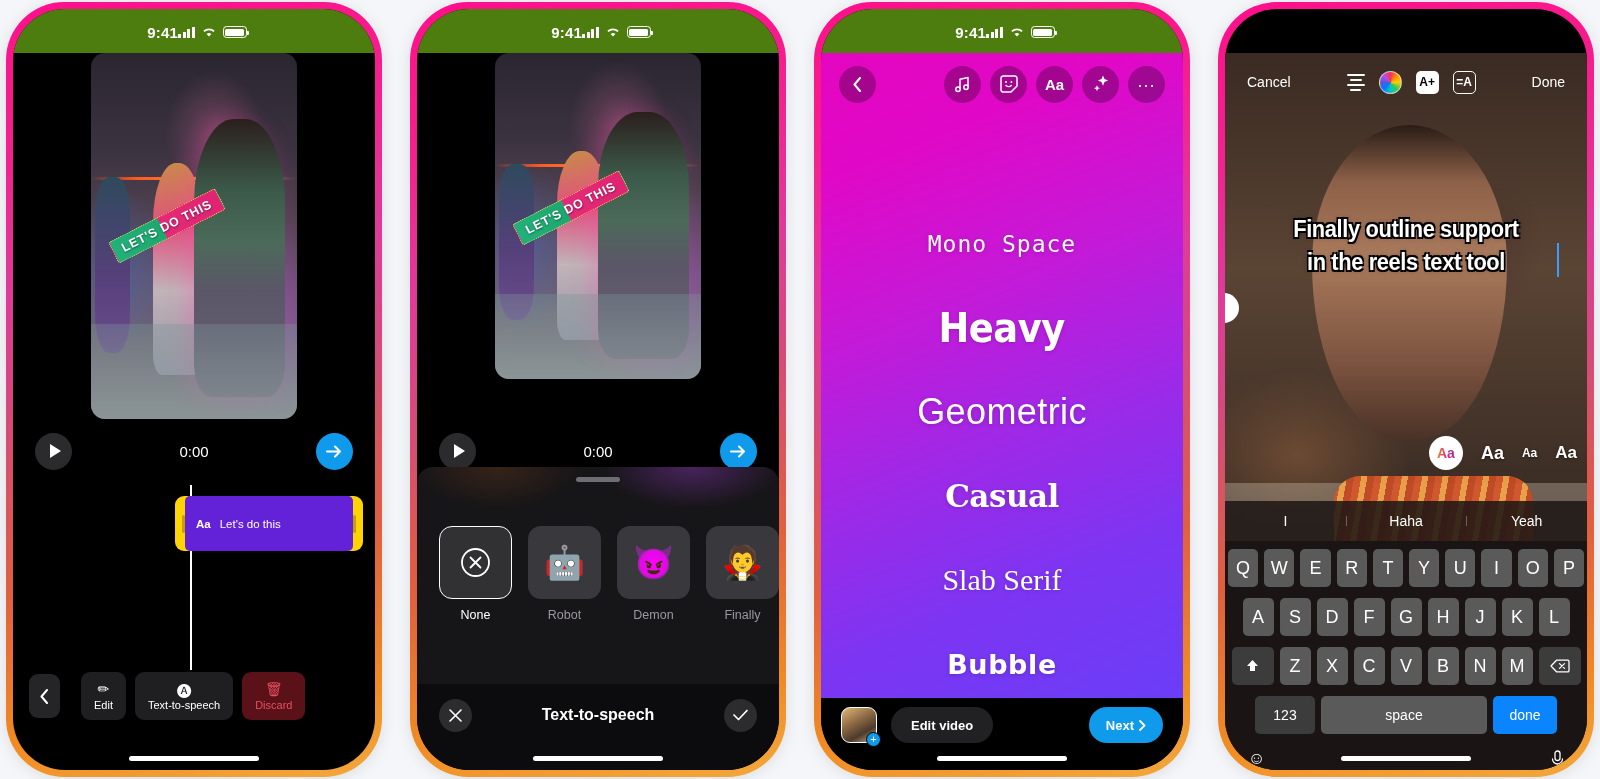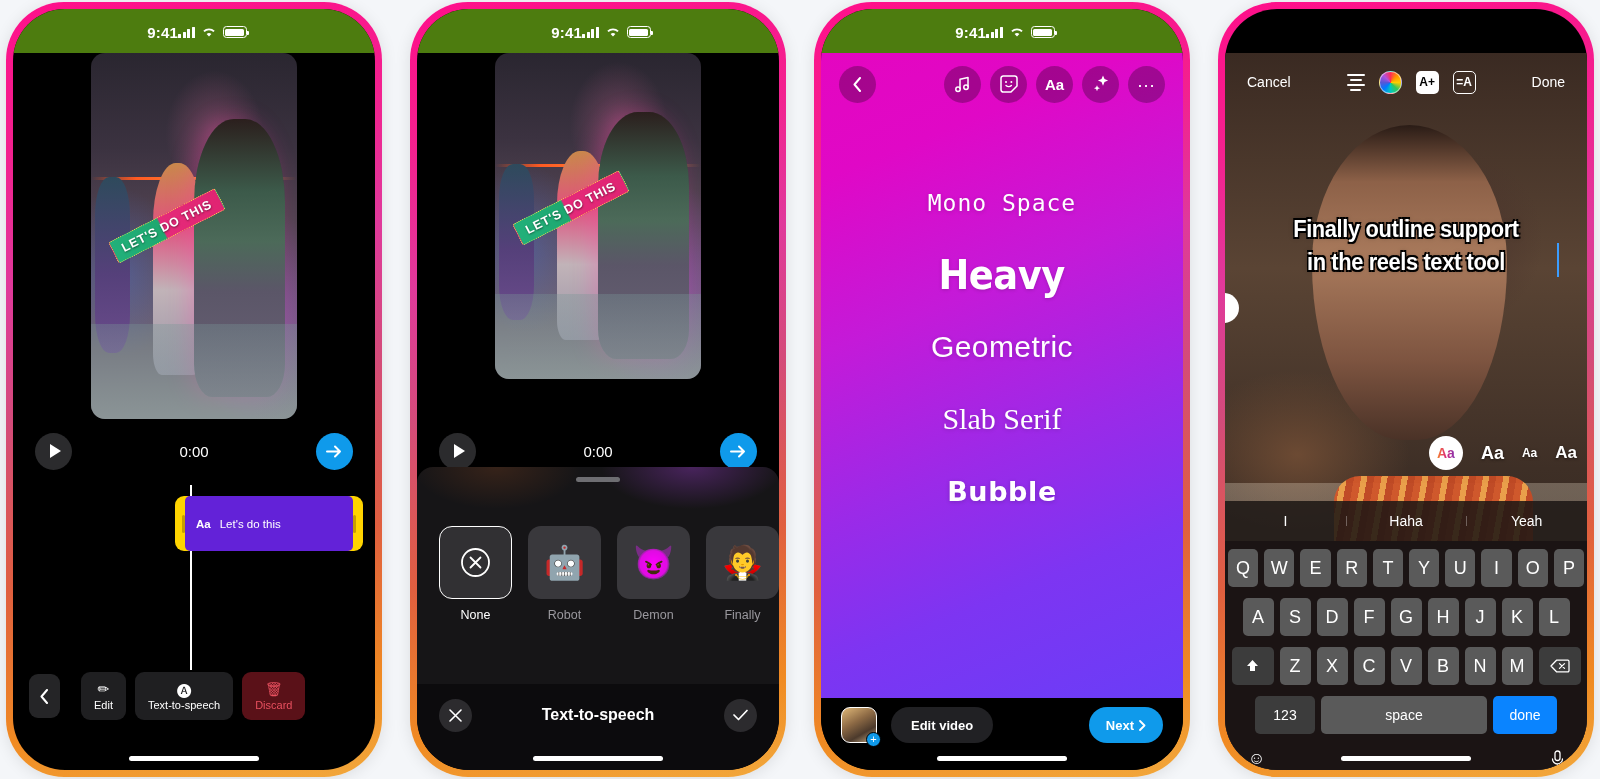--- a/index.html
+++ b/index.html
@@ -167,25 +167,25 @@
 
   
   .canvas3 { position:absolute; top:44px; left:0; right:0; bottom:72px;
     background: linear-gradient(158deg, #e406c0 0%, #e008c6 16%, #c41ad8 38%, #9b2ae8 60%, #7d35f2 78%, #6a3df7 100%); }
   .tools3 { position: absolute; top: 0; left: 0; right: 0; height: 62px;
     display: flex; align-items: center; padding: 0 18px; gap: 9px; z-index: 6; }
   .tool-circ { width: 37px; height: 37px; border-radius: 50%; background: rgba(0,0,0,.27);
     display: flex; align-items: center; justify-content: center; color: #fff; }
   .tools3 .spacer { flex: 1; }
   .fontlist { position:absolute; top: 62px; left:0; right:0; bottom:0;
-    display:flex; flex-direction:column; align-items:center; padding-top: 54px; gap: 4px; }
+    display:flex; flex-direction:column; align-items:center; padding-top: 54px; gap: 16px; justify-content: flex-end; }
   .fontitem { color:#fff; height: 68px; display:flex; align-items:center; text-shadow: 0 1px 4px rgba(0,0,0,.18); }
   .f-mono { font-family:"DejaVu Sans Mono", monospace; font-size: 23px; letter-spacing: 1px; }
   .f-heavy { font-family:"DejaVu Sans", sans-serif; font-weight: 800; font-size: 40px; letter-spacing: -.5px; transform: scaleX(.92); }
-  .f-geo { font-family:"Liberation Sans", sans-serif; font-weight: 400; font-size: 30px; letter-spacing: .4px; }
+  .f-geo { font-family:"Liberation Sans", sans-serif; font-weight: 400; font-size: 36px; letter-spacing: .4px; }
   .f-casual { font-family:"DejaVu Serif", serif; font-weight: 700; font-size: 31px; letter-spacing: -.5px; }
   .f-slab { font-family:"Liberation Serif", serif; font-weight: 400; font-size: 30px; }
   .f-bubble { font-family:"DejaVu Sans", sans-serif; font-weight: 800; font-size: 27px; letter-spacing: .6px; }
   .bar3 { position:absolute; left:0; right:0; bottom:0; height: 72px; background:#000;
     display:flex; align-items:center; padding: 0 20px 18px; gap: 14px; }
   .thumb3 { width: 36px; height: 36px; border-radius: 9px; position: relative; flex:0 0 auto;
     background: linear-gradient(150deg,#e0b878 0%, #8d6a45 40%, #4c3a2c 70%, #cbb089 100%);
     border: 1.5px solid #fff; }
   .thumb3 .plus { position:absolute; right:-5px; bottom:-5px; width:15px;height:15px;border-radius:50%;
     background:#0f9aeb; color:#fff; font-size:11px; display:flex;align-items:center;justify-content:center;
@@ -489,20 +489,21 @@
           </div>
           <div class="tool-circ">
             <span style="font-size:19px;letter-spacing:1px;line-height:0;padding-bottom:7px">…</span>
           </div>
         </div>
 
         <div class="fontlist">
           <div class="fontitem f-mono">Mono Space</div>
           <div class="fontitem f-heavy">Heavy</div>
           <div class="fontitem f-geo">Geometric</div>
+          <div class="fontitem f-casual">Casual</div>
           <div class="fontitem f-slab">Slab Serif</div>
           <div class="fontitem f-bubble">Bubble</div>
         </div>
       </div>
 
       <div class="bar3">
         <div class="thumb3">
           <div class="plus">+</div>
         </div>
         <div class="editvid">Edit video</div>

